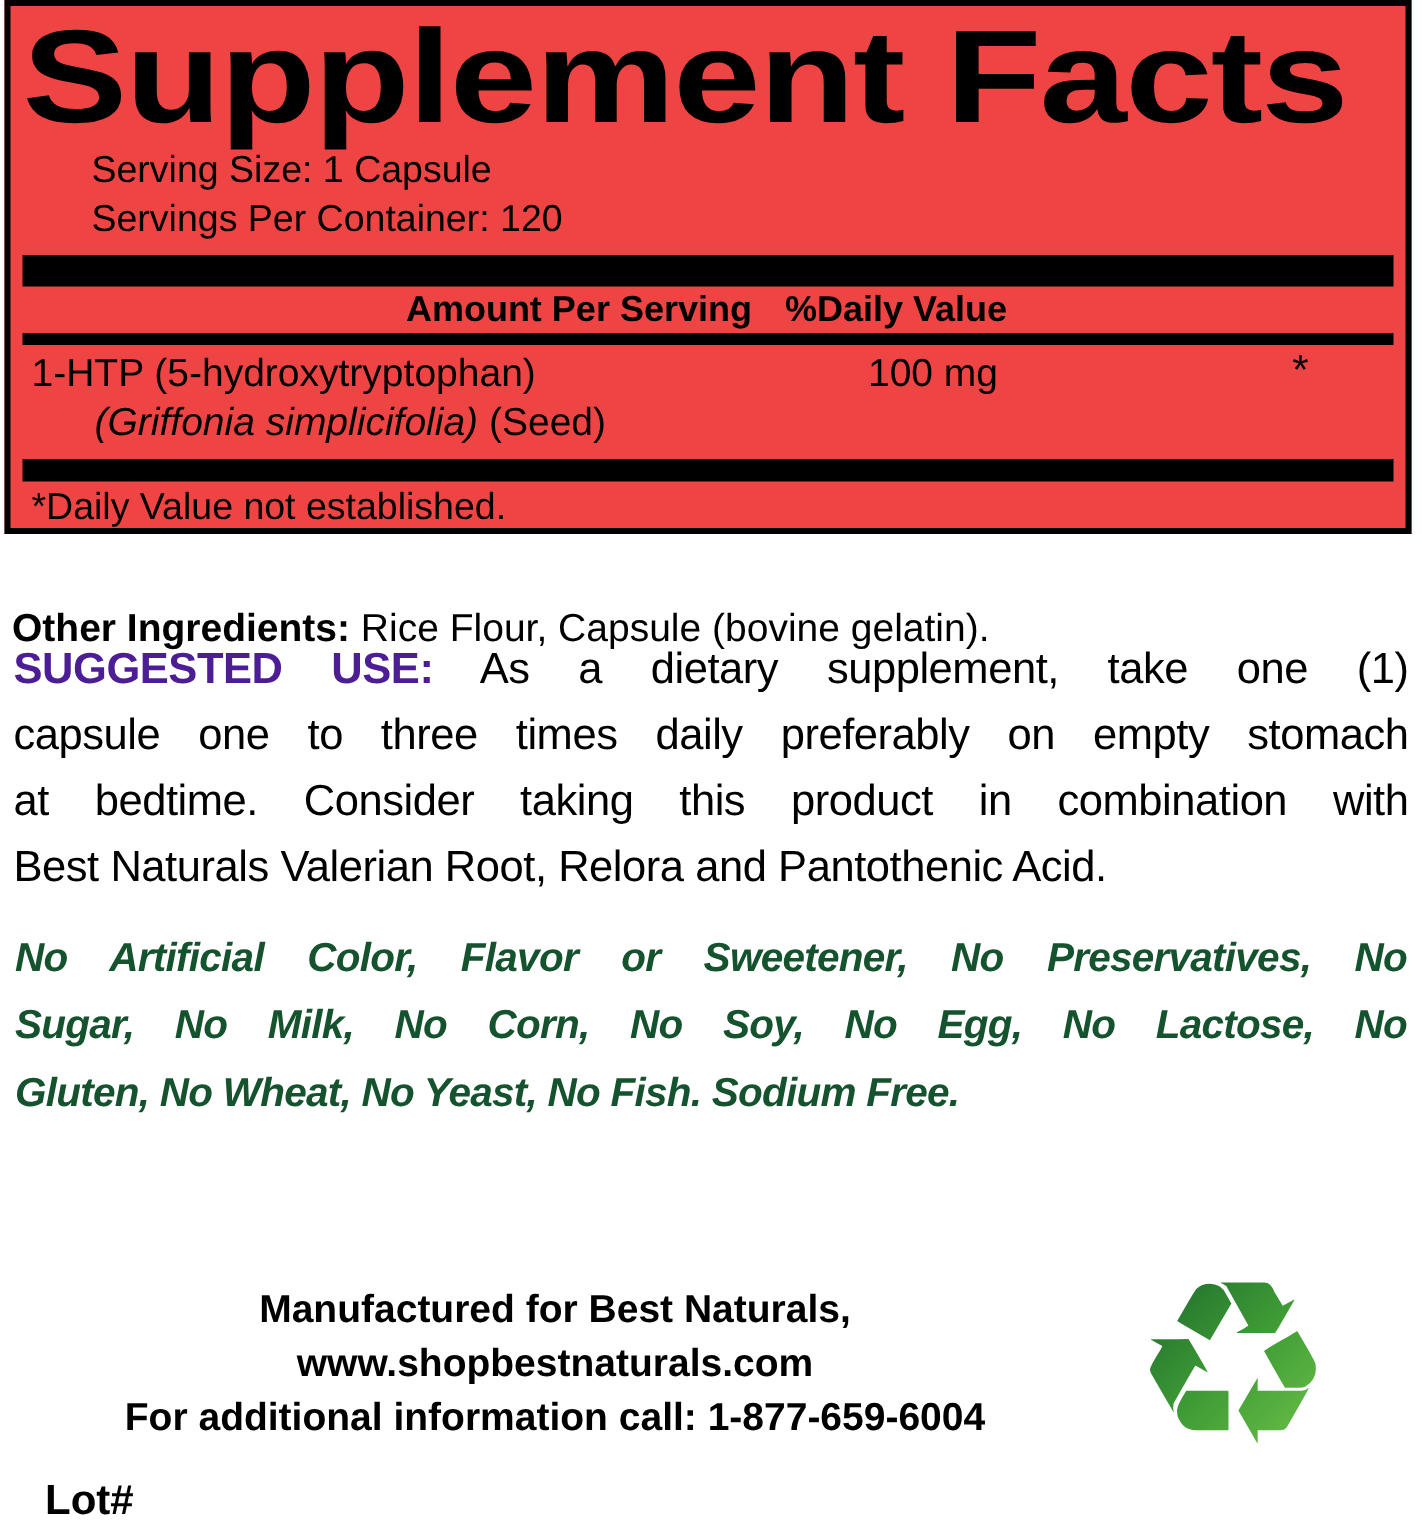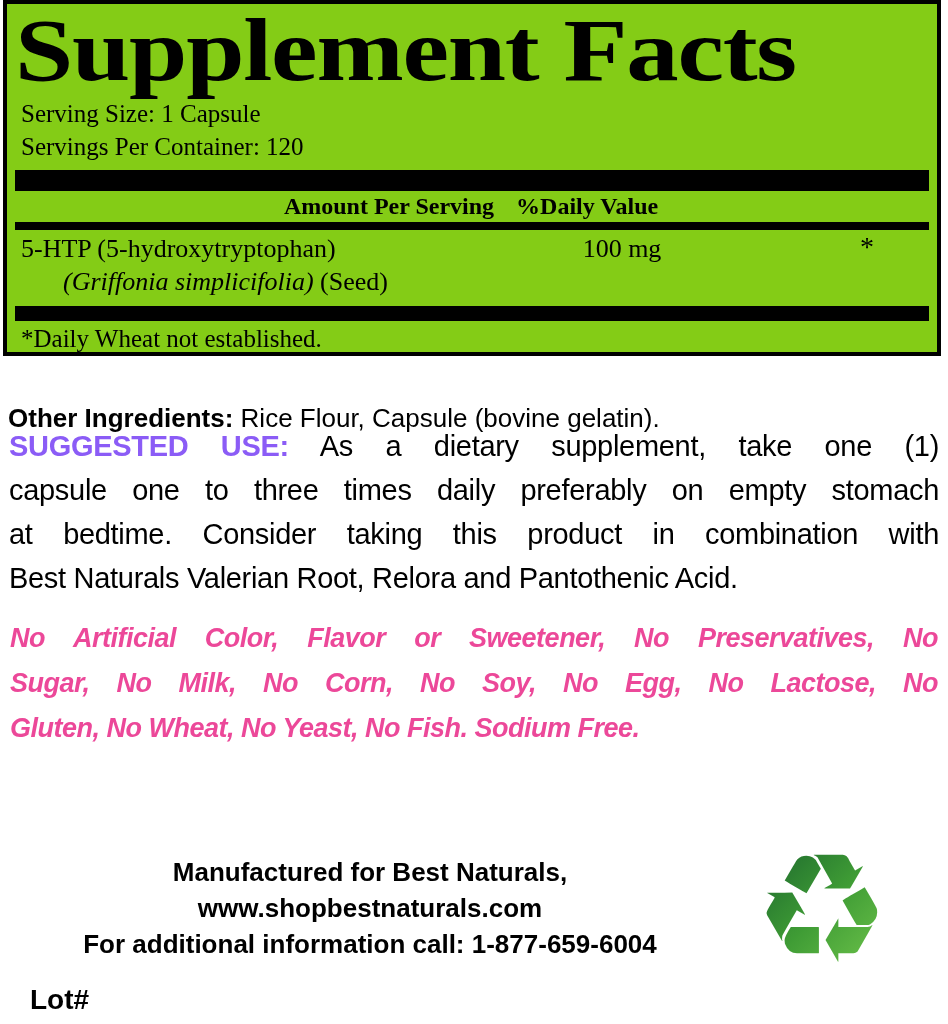--- a/index.html
+++ b/index.html
@@ -5,27 +5,27 @@
   * { margin:0; padding:0; box-sizing:border-box; }
   html,body { background:#ffffff; }
   body {
     width:948px; height:1024px; position:relative; overflow:hidden;
     font-family:"Liberation Sans", sans-serif; color:#000;
   }
 
   
   .facts-box {
     position:absolute; left:3px; top:0; width:938px; height:356px;
-    border:4px solid #000; background:#84cc16; padding:1px 8px 0 8px;font-family:Liberation Serif, serif;
+    border:4px solid #000; background:#ef4444; padding:1px 8px 0 8px;
   }
   .sf-title {
     font-size:88px; font-weight:bold; line-height:92px; white-space:nowrap;
     letter-spacing:-1px; transform:scaleX(1.19); transform-origin:left center;
   }
-  .serving-line { font-size:25px; line-height:33px; padding-left:6px; }
+  .serving-line { font-size:25px; line-height:33px; padding-left:6px;margin-left:40px; }
   .bar { background:#000; width:100%; }
   .bar-thick-top { height:21px; margin-top:7px; }
   .bar-thin { height:8px; }
   .bar-thick-bottom { height:15px; margin-top:5px; }
   .col-header {
     font-size:24px; font-weight:bold; line-height:31px; text-align:center;
     padding-right:2px; white-space:nowrap;
   }
   .col-header .gap { display:inline-block; width:22px; }
   .ing-row { position:relative; font-size:26px; line-height:33px; padding:2px 0 3px 6px; }
@@ -46,27 +46,27 @@
   }
   .other-ing .lbl { font-weight:bold; }
 
   
   .suggested {
     position:absolute; left:9px; top:424px; width:930px;
     font-size:29px; line-height:44px; letter-spacing:-0.3px;
   }
   .jline { text-align:justify; text-align-last:justify; }
   .lastline { text-align:left; }
-  .su-label { font-weight:bold; color:#8b5cf6; }
+  .su-label { font-weight:bold; color:#4c1d95; }
 
   
   .claims {
     position:absolute; left:10px; top:616px; width:928px;
     font-size:27px; line-height:45px; font-weight:bold; font-style:italic;
-    color:#ec4899; letter-spacing:-0.5px;
+    color:#14532d; letter-spacing:-0.5px;
   }
 
   
   .footer {
     position:absolute; left:0; top:836px; width:740px;
     font-size:26px; font-weight:bold; line-height:36px; text-align:center;margin-top:18px;
   }
   .lot { position:absolute; left:30px; top:984px; font-size:28px; font-weight:bold; }
   .exp { position:absolute; left:400px; top:1041px; font-size:20px; font-weight:normal; }
 
@@ -90,29 +90,29 @@
 
   <div class="bar bar-thick-top"></div>
 
   <div class="col-header">
     <span>Amount Per Serving</span><span class="gap"></span><span>%Daily Value</span>
   </div>
 
   <div class="bar bar-thin"></div>
 
   <div class="ing-row">
-    <div>5-HTP (5-hydroxytryptophan)</div>
+    <div>1-HTP (5-hydroxytryptophan)</div>
     <div class="ing-sub"><span class="ital">(Griffonia simplicifolia)</span><span> (Seed)</span></div>
     <span class="amt">100 mg</span>
     <span class="dv">*</span>
   </div>
 
   <div class="bar bar-thick-bottom"></div>
 
-  <div class="footnote">*Daily Wheat not established.</div>
+  <div class="footnote">*Daily Value not established.</div>
 </div>
 
 <div class="other-ing">
   <span class="lbl">Other Ingredients:</span><span> Rice Flour, Capsule (bovine gelatin).</span>
 </div>
 
 <div class="suggested">
   <div class="jline">
     <span class="su-label">SUGGESTED USE:</span><span> As a dietary supplement, take one (1)</span>
   </div>

